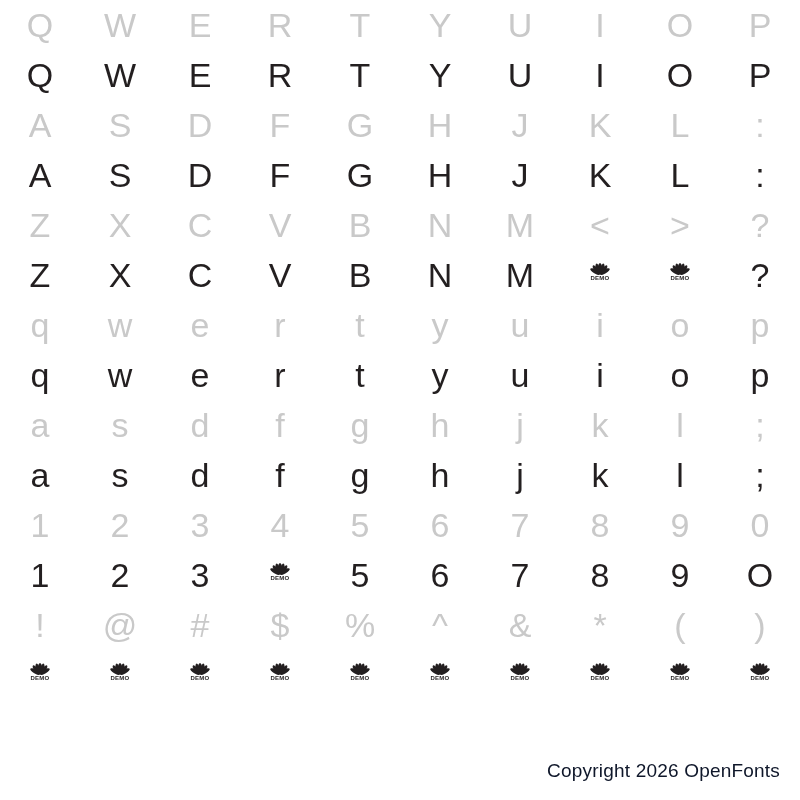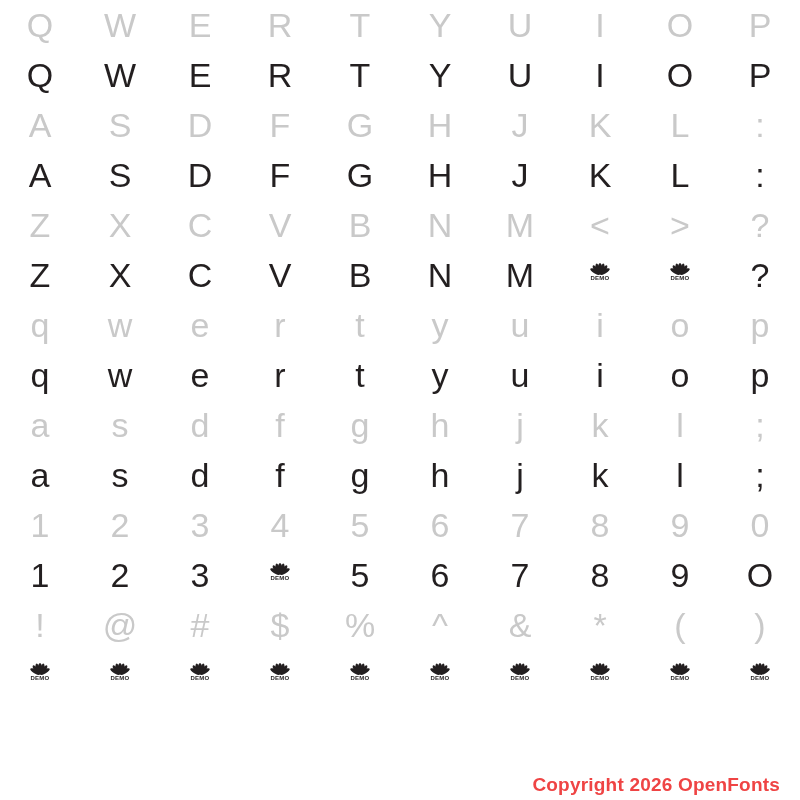--- a/index.html
+++ b/index.html
@@ -73,24 +73,24 @@
     text-align: center;
     font-size: 6px;
     letter-spacing: 0.3px;
     font-weight: 700;
     color: #231f20;
     font-family: "Liberation Sans", sans-serif;
   }
   .footer {
     position: absolute;
     right: 20px;
-    bottom: 4px;
+    bottom: 18px;
     font-size: 19px;
-    color: #ef4444;
-    font-weight: 700;
+    color: #0f172a;
+    font-weight: 400;
     letter-spacing: 0.2px;
   }
 </style>
 </head>
 <body>
 
 <div id="sheet">
   <div class="grid" id="glyph-grid">
       <div class="cell tone-light" style="color: rgb(201, 201, 201);">Q</div>
       <div class="cell tone-light" style="color: rgb(201, 201, 201);">W</div>

